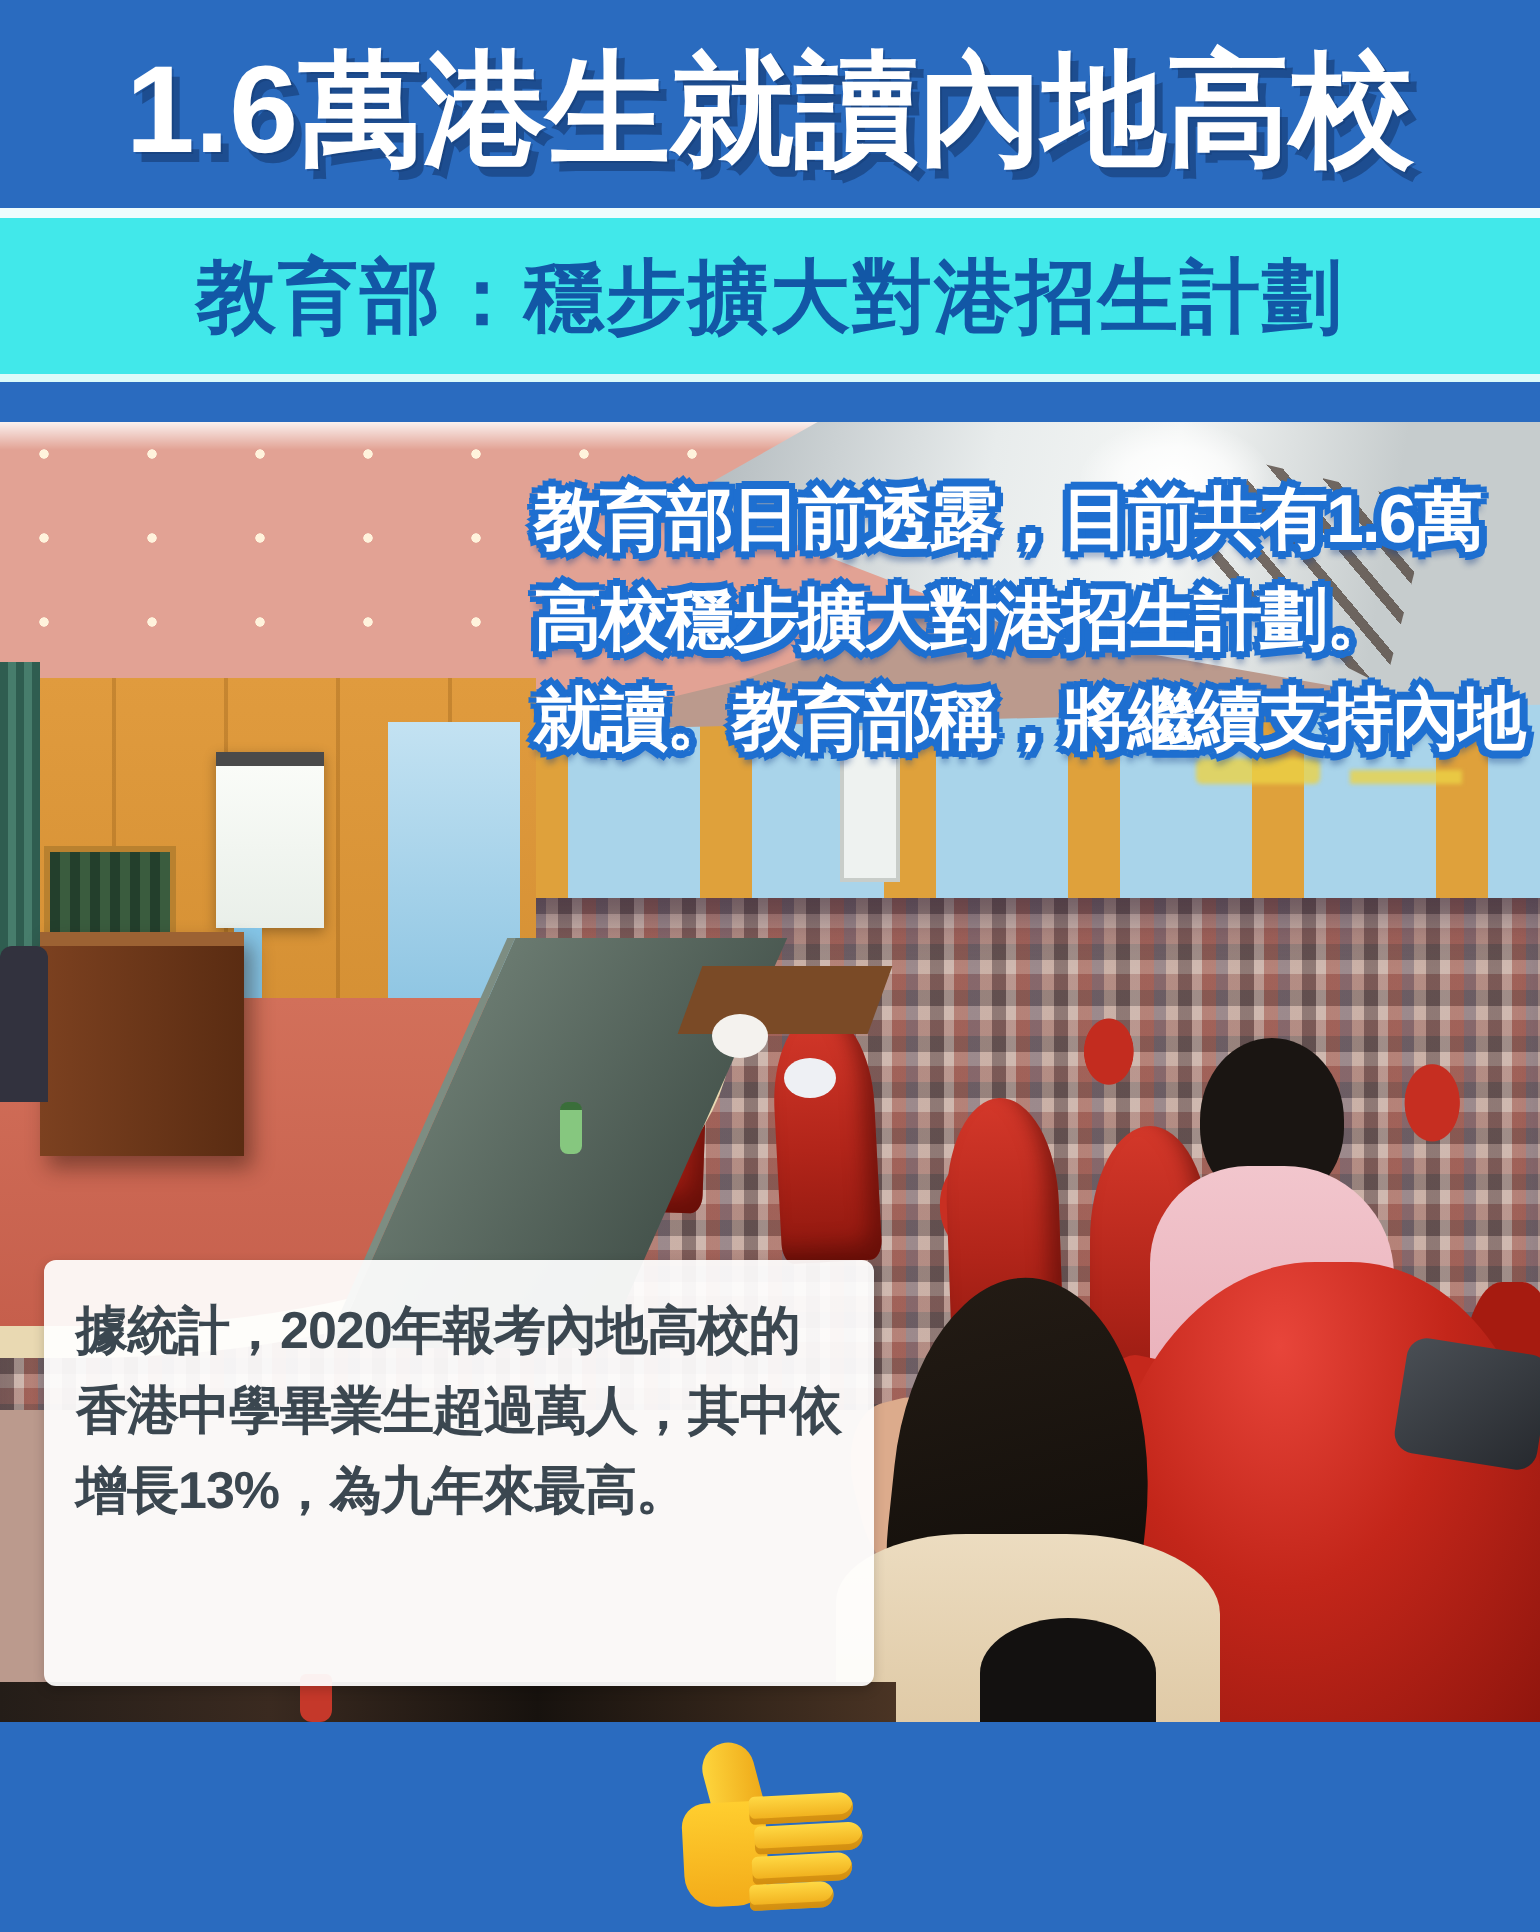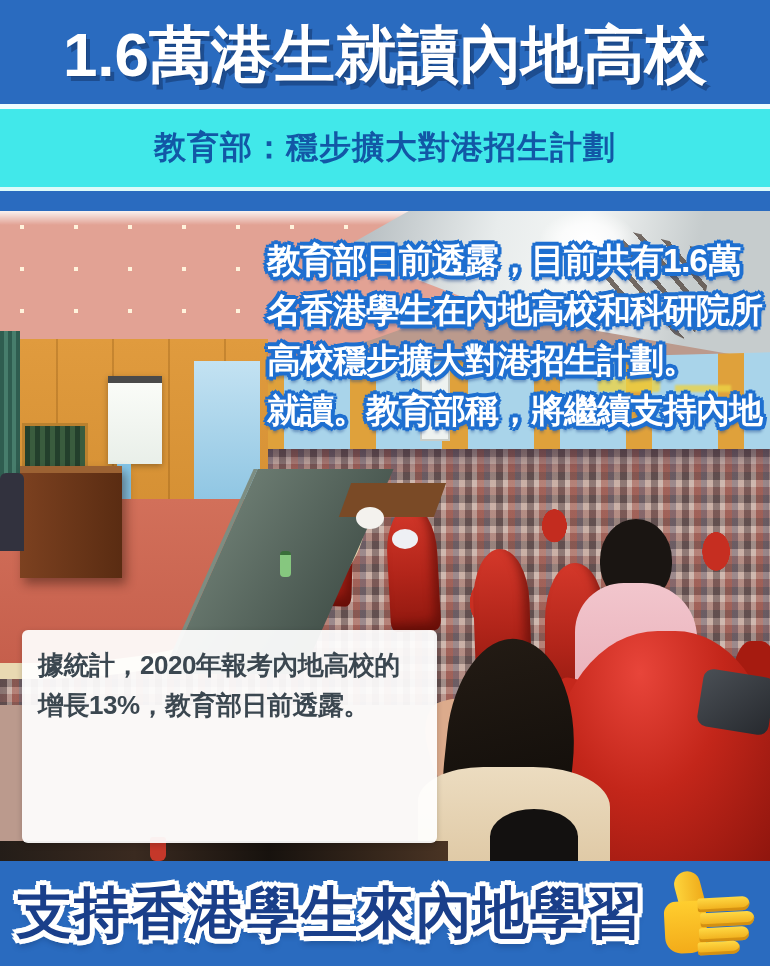--- a/index.html
+++ b/index.html
@@ -14,21 +14,21 @@
   .banner-top{left:0;top:0;width:770px;height:104px;background:#2a6bbf;display:flex;align-items:center;justify-content:center;}
   .headline{
     position:static;white-space:nowrap;color:#ffffff;font-weight:900;font-size:62px;letter-spacing:0px;
     padding-top:6px;
     text-shadow:4px 5px 0 rgba(18,52,105,.55), 1px 1px 0 rgba(18,52,105,.35);
   }
   .divider-1{left:0;top:104px;width:770px;height:5px;background:#eefcfd;}
 
   
   .banner-sub{left:0;top:109px;width:770px;height:78px;background:#41e8ea;display:flex;align-items:center;justify-content:center;}
-  .subheadline{position:static;white-space:nowrap;color:#1257a6;font-weight:900;font-size:32px;letter-spacing:1px;}
+  .subheadline{position:static;white-space:nowrap;color:#1257a6;font-weight:900;font-size:40px;letter-spacing:1px;}
   .divider-2{left:0;top:187px;width:770px;height:4px;background:#dcfbfa;}
   .frame-spacer{left:0;top:191px;width:770px;height:20px;background:#2a6bbf;}
 
   
   .photo{left:0;top:211px;width:770px;height:650px;overflow:hidden;background:#bb9a8d;}
 
   .ceiling-salmon{left:0;top:0;width:640px;height:215px;
     background-color:#e2a294;
     background-image:radial-gradient(circle 4px at 22px 16px,#fff3dc 55%,rgba(255,255,255,0) 62%);
     background-size:54px 42px;
@@ -218,33 +218,32 @@
     <div class="woman-face"></div>
     <div class="woman-hands"></div>
     <div class="woman-hair"></div>
     <div class="woman-body"></div>
     <div class="head-bottom"></div>
     <div class="bottom-dark-strip"></div>
     <div class="bottom-red-cup"></div>
 
     <div class="caption">
       <span class="caption-line">教育部日前透露，目前共有1.6萬</span>
-      <span class="caption-line">名香港學生在內地高校和科研院所</span>
       <span class="caption-line">高校穩步擴大對港招生計劃。</span>
       <span class="caption-line">就讀。教育部稱，將繼續支持內地</span>
     </div>
 
     <div class="infobox">
       <span class="infobox-line">據統計，2020年報考內地高校的</span>
-      <span class="infobox-line">增長13%，教育部日前透露。</span>
+      <span class="infobox-line">香港中學畢業生超過萬人，其中依</span>
+      <span class="infobox-line">增長13%，為九年來最高。</span>
     </div>
   </section>
 
   <footer class="banner-bottom">
-    <div class="slogan">支持香港學生來內地學習</div>
     <div class="thumb">
       <div class="t-thumb"></div>
       <div class="t-fist"></div>
       <div class="t-finger t-f1"></div>
       <div class="t-finger t-f2"></div>
       <div class="t-finger t-f3"></div>
       <div class="t-finger t-f4"></div>
     </div>
   </footer>
 

